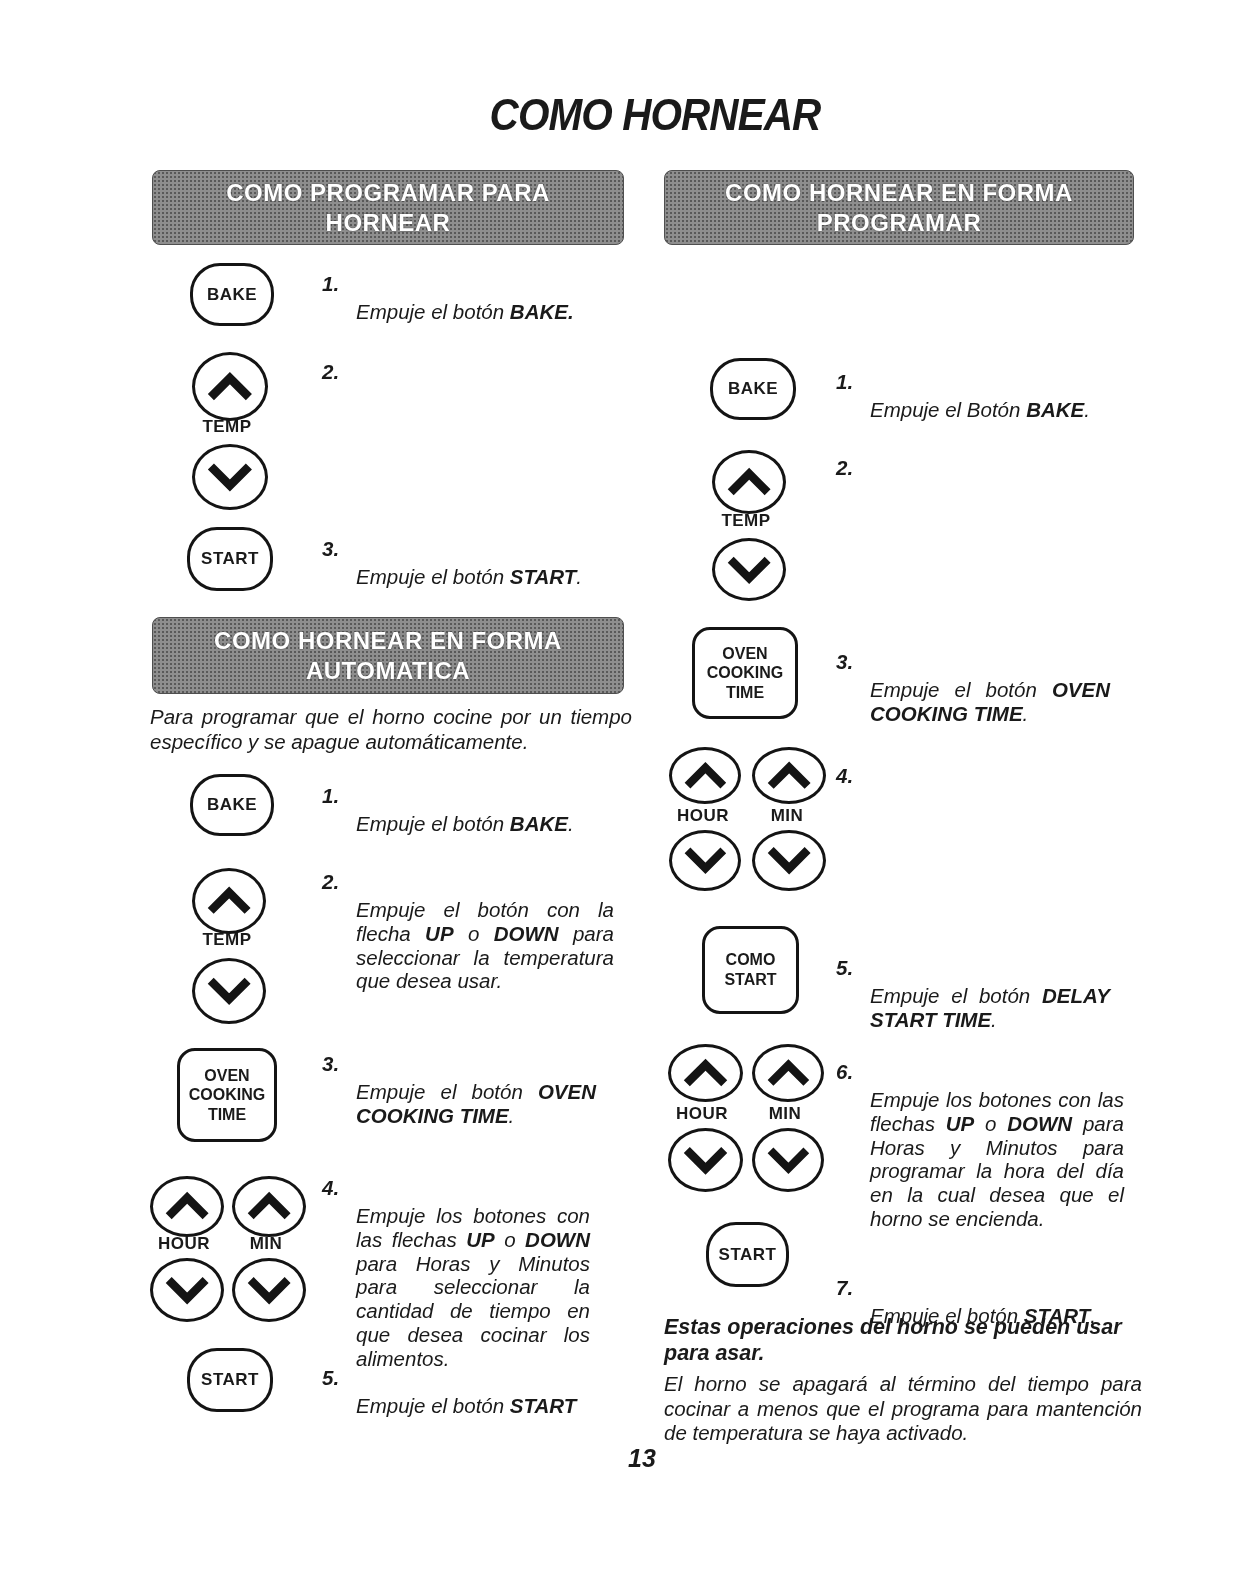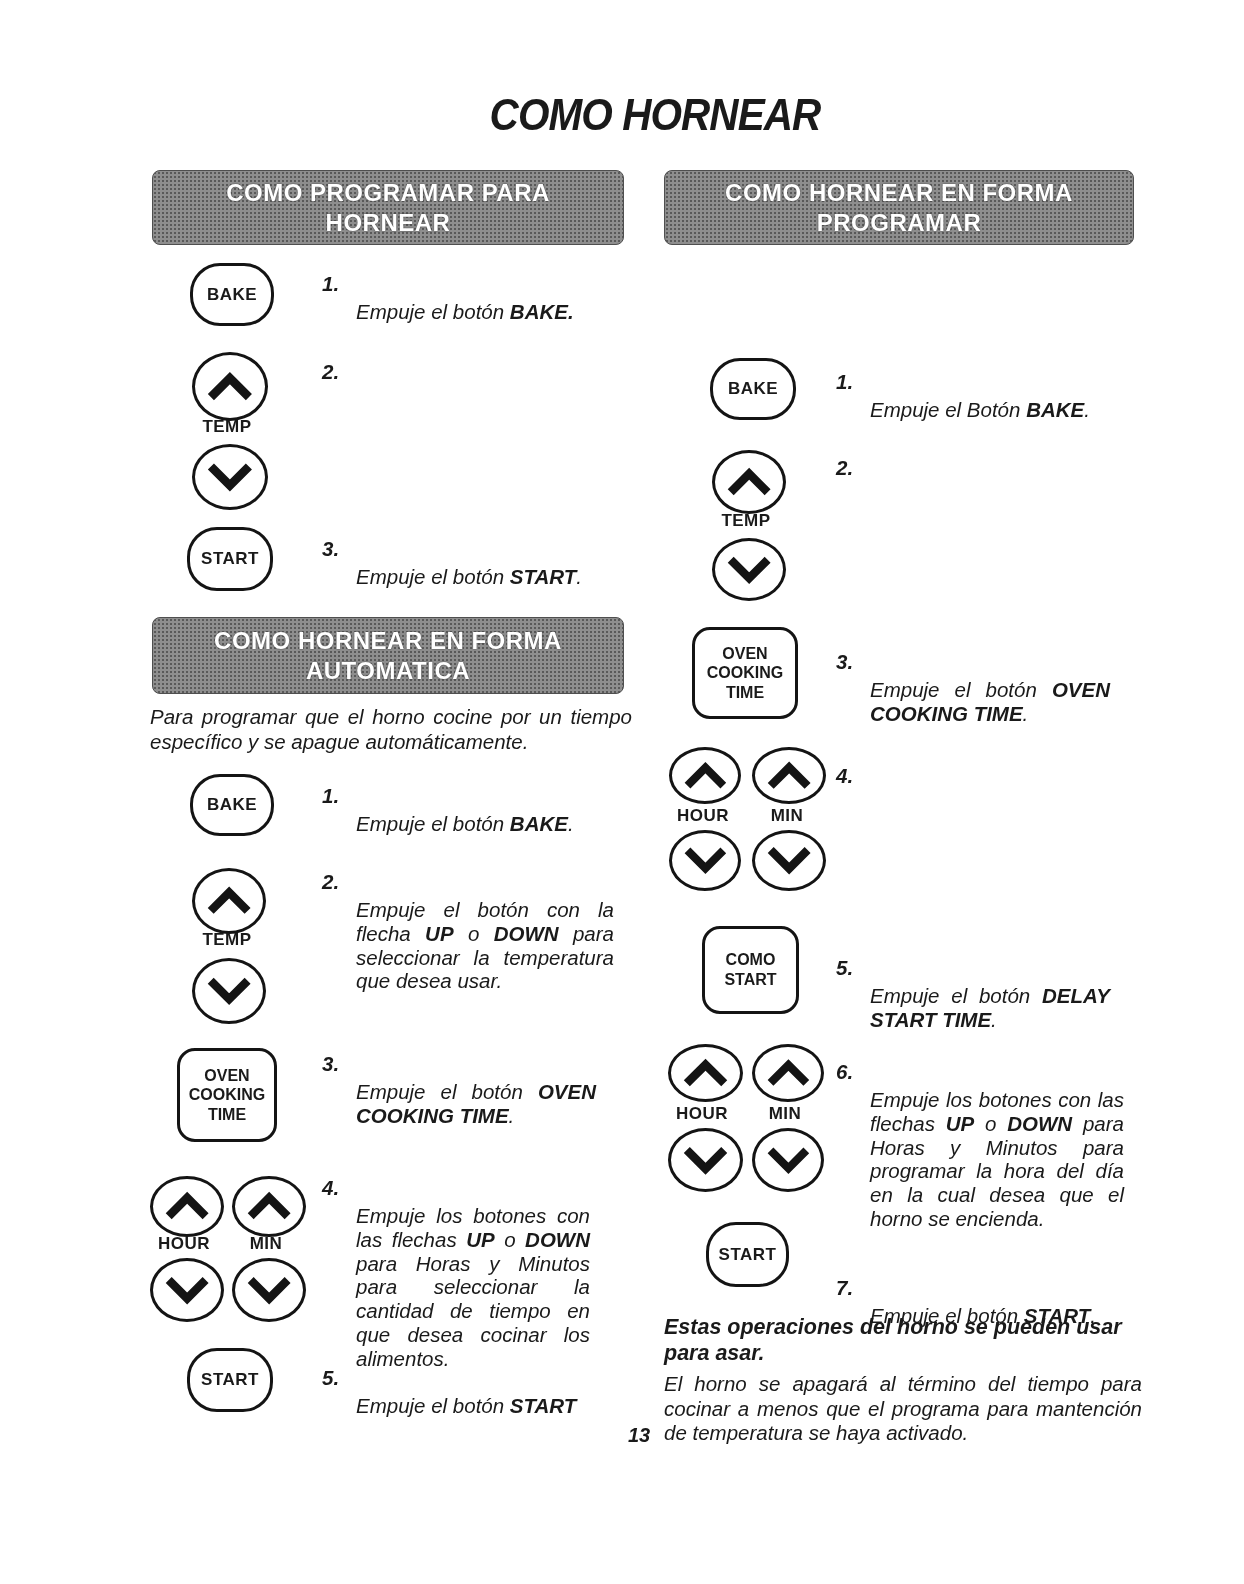--- a/index.html
+++ b/index.html
@@ -47,21 +47,21 @@
   .step .num{font-weight:bold;width:34px;flex:none;}
   .step .body{text-align:justify;margin-top:28px;}
   .step .body b, .para b{font-weight:bold;}
   .para{
     position:absolute;font-style:italic;font-size:20.5px;line-height:1.2;text-align:justify;
   }
   .para-bold{
     position:absolute;font-style:italic;font-weight:bold;font-size:21.5px;line-height:1.22;text-align:left;
   }
   .page-num{
-    position:absolute;font-weight:bold;font-style:italic;font-size:20px;
+    position:absolute;font-weight:bold;font-style:italic;font-size:25px;margin-top:20px;
   }
 </style>
 </head>
 <body>
 
 <div class="page">
 
   <div class="title" data-bind="title">COMO HORNEAR</div>
 
   <div class="header-bar" style="left:152px;top:170px;width:470px;height:73px" data-bind-lines="left.section1.header_lines">

